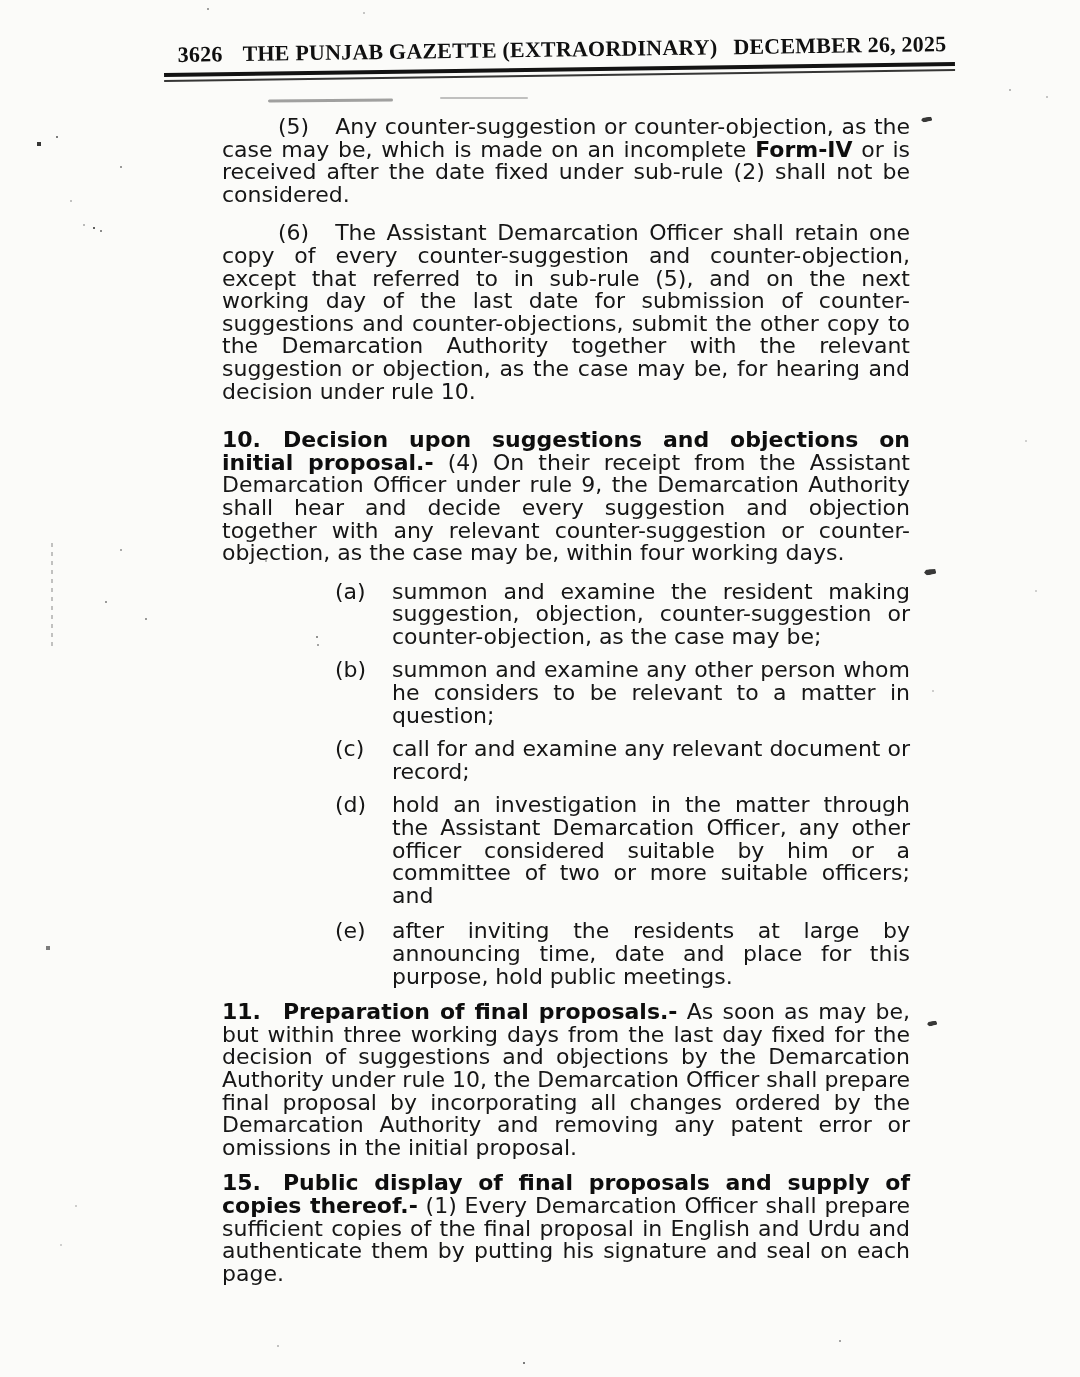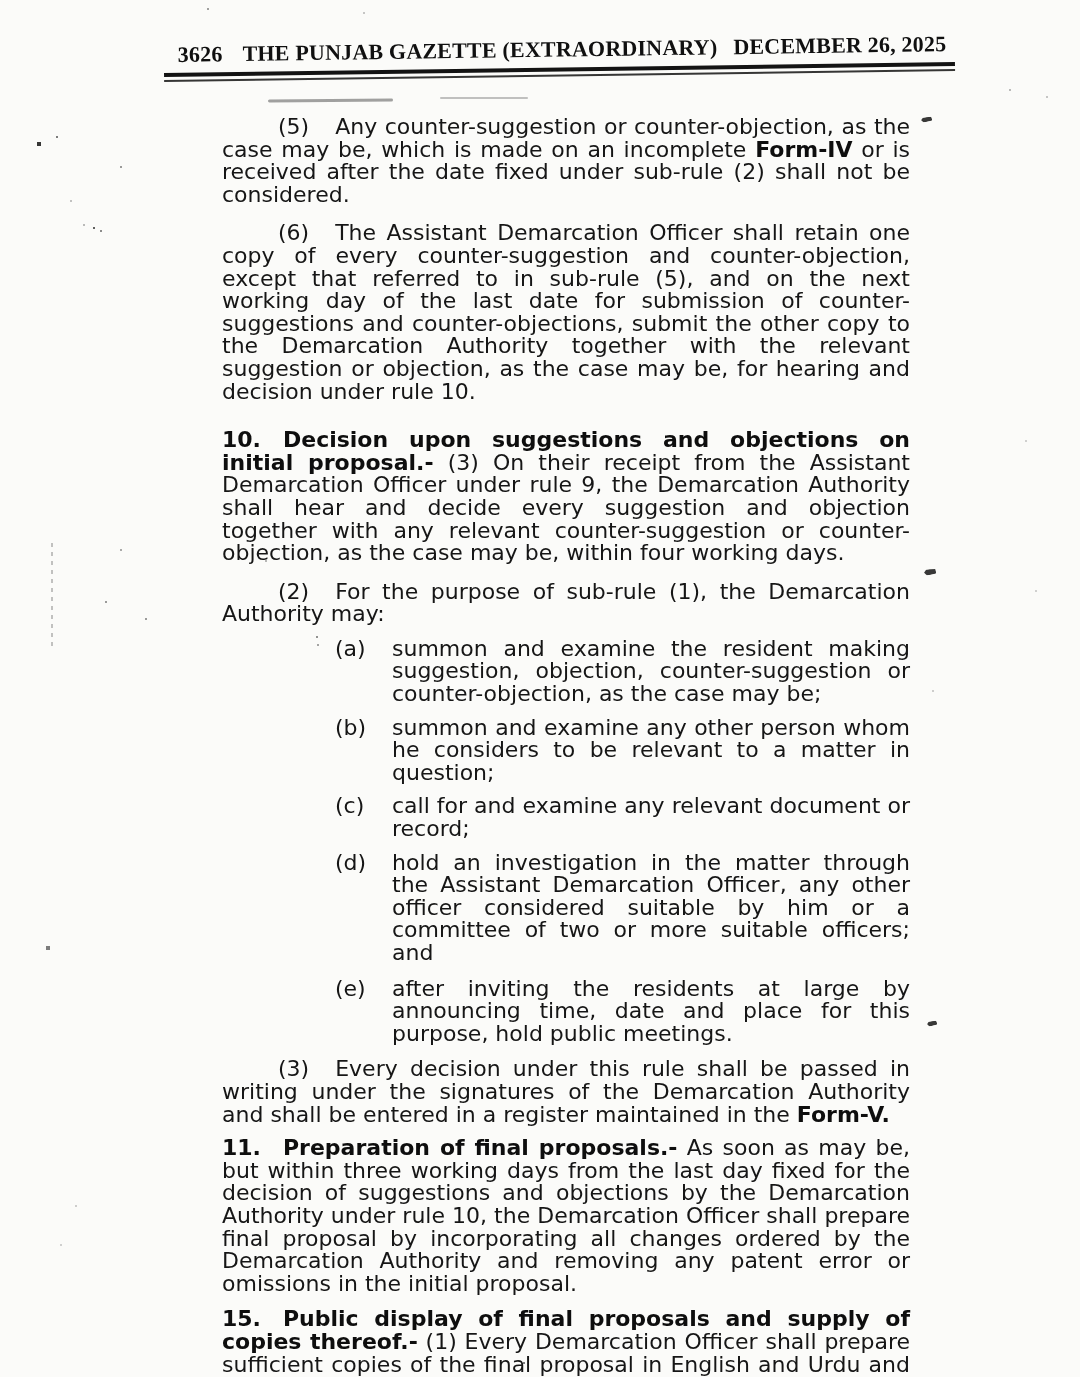--- a/index.html
+++ b/index.html
@@ -96,23 +96,22 @@
     </div>
     <div class="hdr-rule"></div>
   </div>
 
   <main class="content">
 
     <p class="para sub mb16"><span>(5)</span><span class="tabgap"></span><span>Any counter-suggestion or counter-objection, as the case may be, which is made on an incomplete </span><b>Form-IV</b><span> or is received after the date fixed under sub-rule (2) shall not be considered.</span></p>
 
     <p class="para sub mb15"><span>(6)</span><span class="tabgap"></span><span>The Assistant Demarcation Officer shall retain one copy of every counter-suggestion and counter-objection, except that referred to in sub-rule (5), and on the next working day of the last date for submission of counter-suggestions and counter-objections, submit the other copy to the Demarcation Authority together with the relevant suggestion or objection, as the case may be, for hearing and decision under rule 10.</span></p>
 
-    <p class="para mb16"><b>10. Decision upon suggestions and objections on initial proposal.-</b><span> (3) On their receipt from the Assistant Demarcation Officer under rule 9, the Demarcation Authority shall hear and decide every suggestion and objection together with any relevant counter-suggestion or counter-objection, as the case may be, within four working days.</span></p>
+    <p class="para mb16"><b>10. Decision upon suggestions and objections on initial proposal.-</b><span> (4) On their receipt from the Assistant Demarcation Officer under rule 9, the Demarcation Authority shall hear and decide every suggestion and objection together with any relevant counter-suggestion or counter-objection, as the case may be, within four working days.</span></p>
 
-    <p class="para sub mb12"><span>(2)</span><span class="tabgap"></span><span>For the purpose of sub-rule (1), the Demarcation Authority may:</span></p>
 
     <div class="clause mb11">
       <span class="clabel">(a)</span>
       <span class="ctext">summon and examine the resident making suggestion, objection, counter-suggestion or counter-objection, as the case may be;</span>
     </div>
     <div class="clause mb11">
       <span class="clabel">(b)</span>
       <span class="ctext">summon and examine any other person whom he considers to be relevant to a matter in question;</span>
     </div>
     <div class="clause mb11">
@@ -121,21 +120,20 @@
     </div>
     <div class="clause mb13">
       <span class="clabel">(d)</span>
       <span class="ctext">hold an investigation in the matter through the Assistant Demarcation Officer, any other officer considered suitable by him or a committee of two or more suitable officers; and</span>
     </div>
     <div class="clause mb13">
       <span class="clabel">(e)</span>
       <span class="ctext">after inviting the residents at large by announcing time, date and place for this purpose, hold public meetings.</span>
     </div>
 
-    <p class="para sub mb11"><span>(3)</span><span class="tabgap"></span><span>Every decision under this rule shall be passed in writing under the signatures of the Demarcation Authority and shall be entered in a register maintained in the </span><b>Form-V.</b><span></span></p>
 
     <p class="para mb13"><b>11. Preparation of final proposals.-</b><span> As soon as may be, but within three working days from the last day fixed for the decision of suggestions and objections by the Demarcation Authority under rule 10, the Demarcation Officer shall prepare final proposal by incorporating all changes ordered by the Demarcation Authority and removing any patent error or omissions in the initial proposal.</span></p>
 
     <p class="para"><b>15. Public display of final proposals and supply of copies thereof.-</b><span> (1) Every Demarcation Officer shall prepare sufficient copies of the final proposal in English and Urdu and authenticate them by putting his signature and seal on each page.</span></p>
 
   </main>
 
   <div class="artifact smudge1"></div>
   <div class="artifact smudge2"></div>
   <div class="artifact tick tick1"></div>

